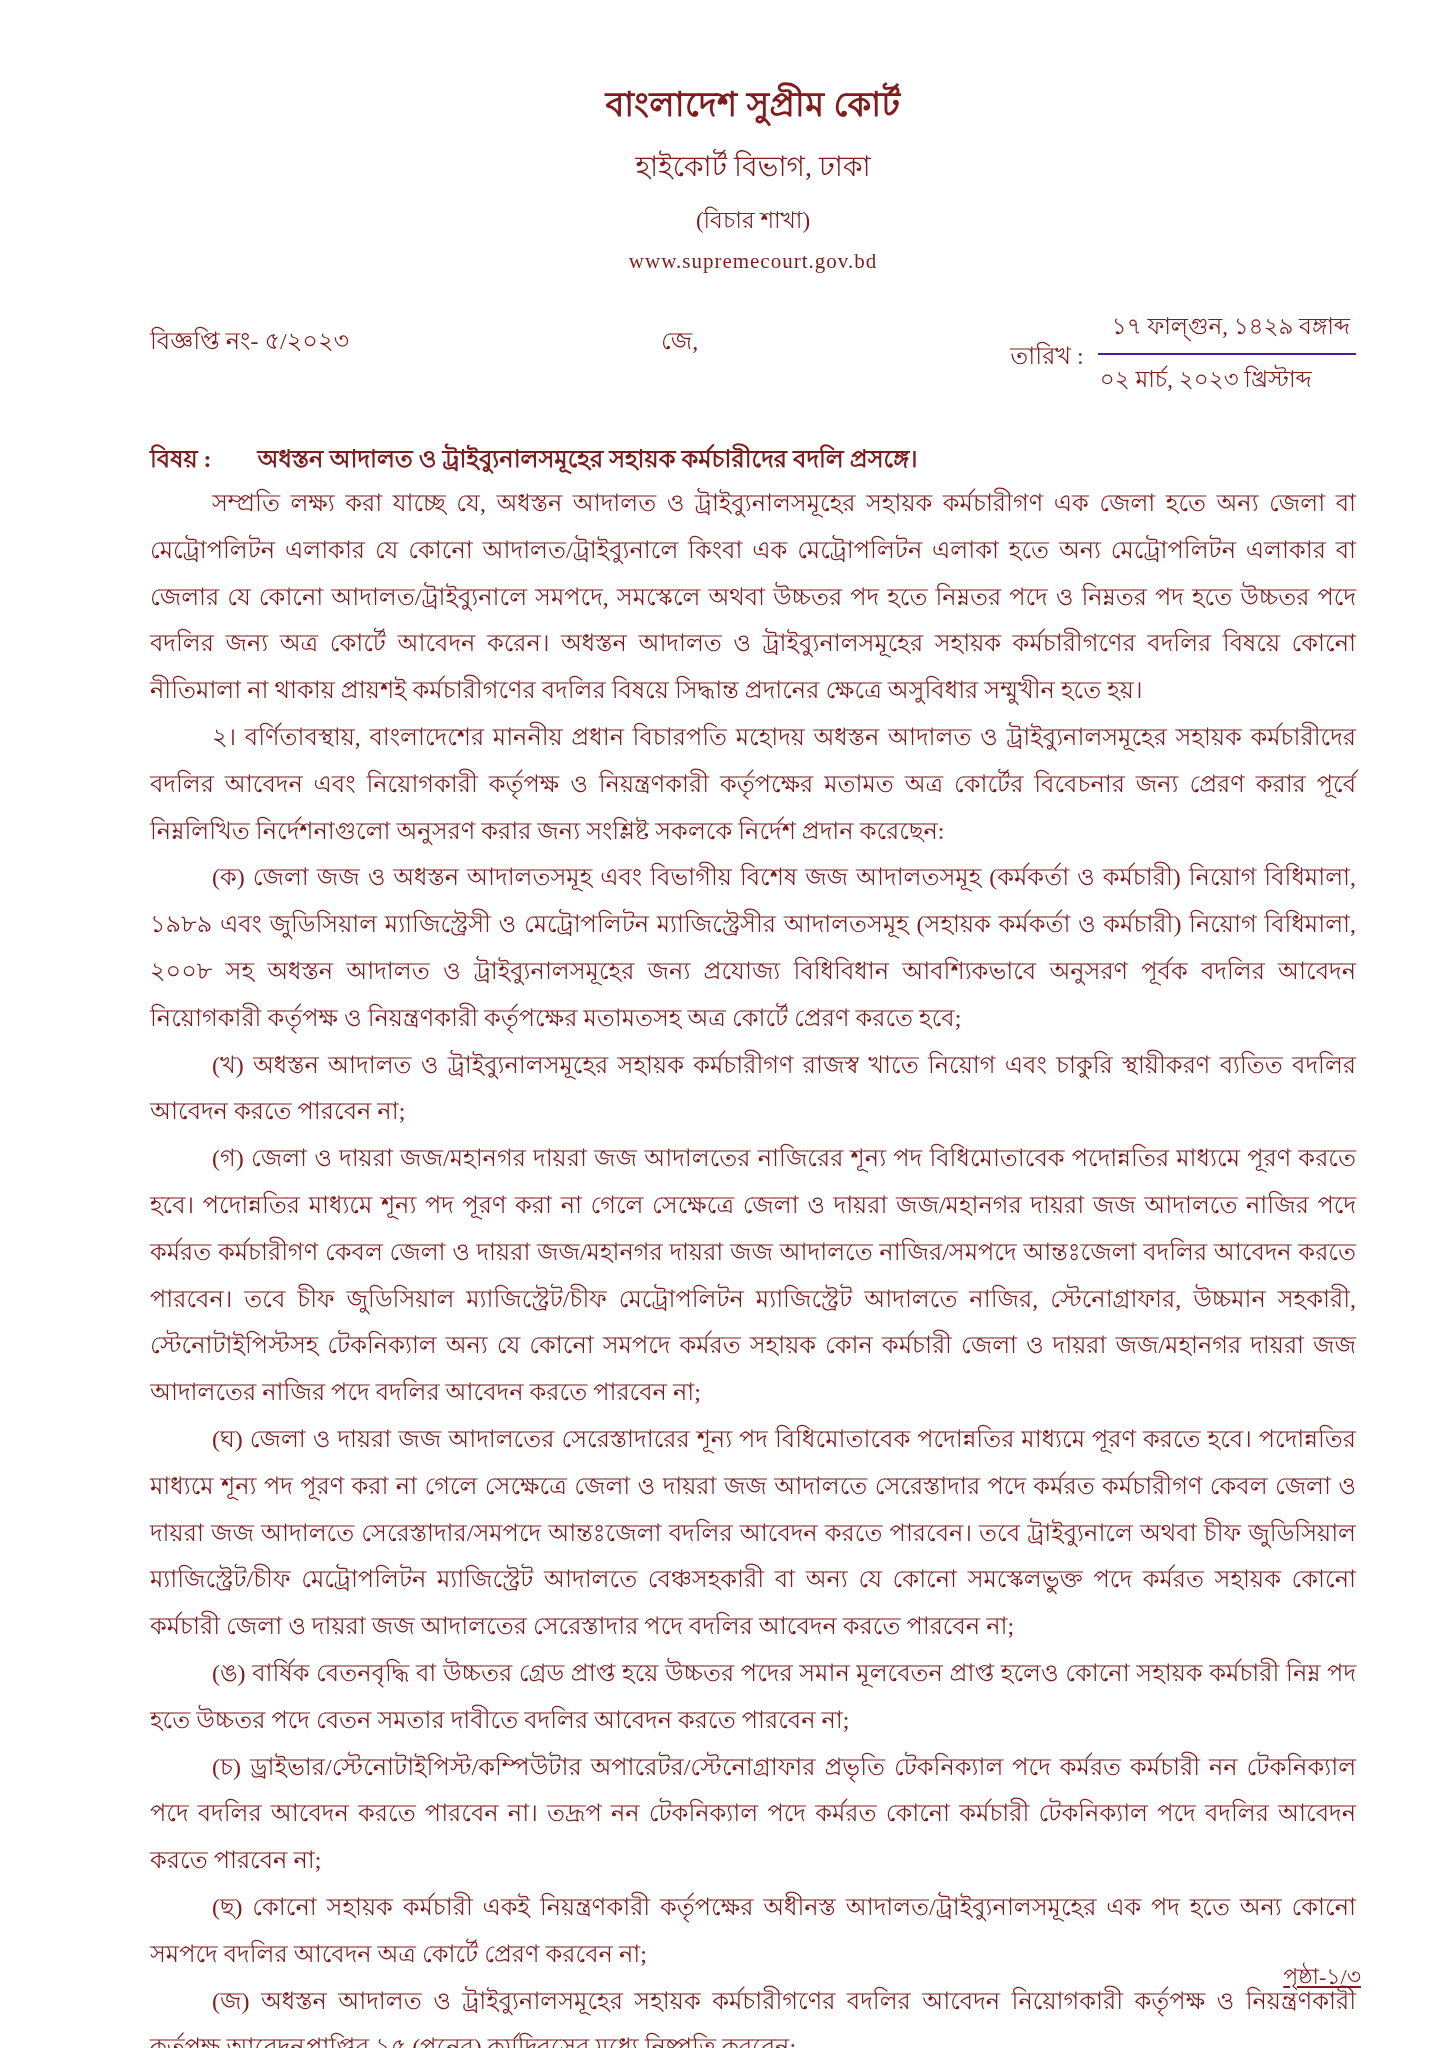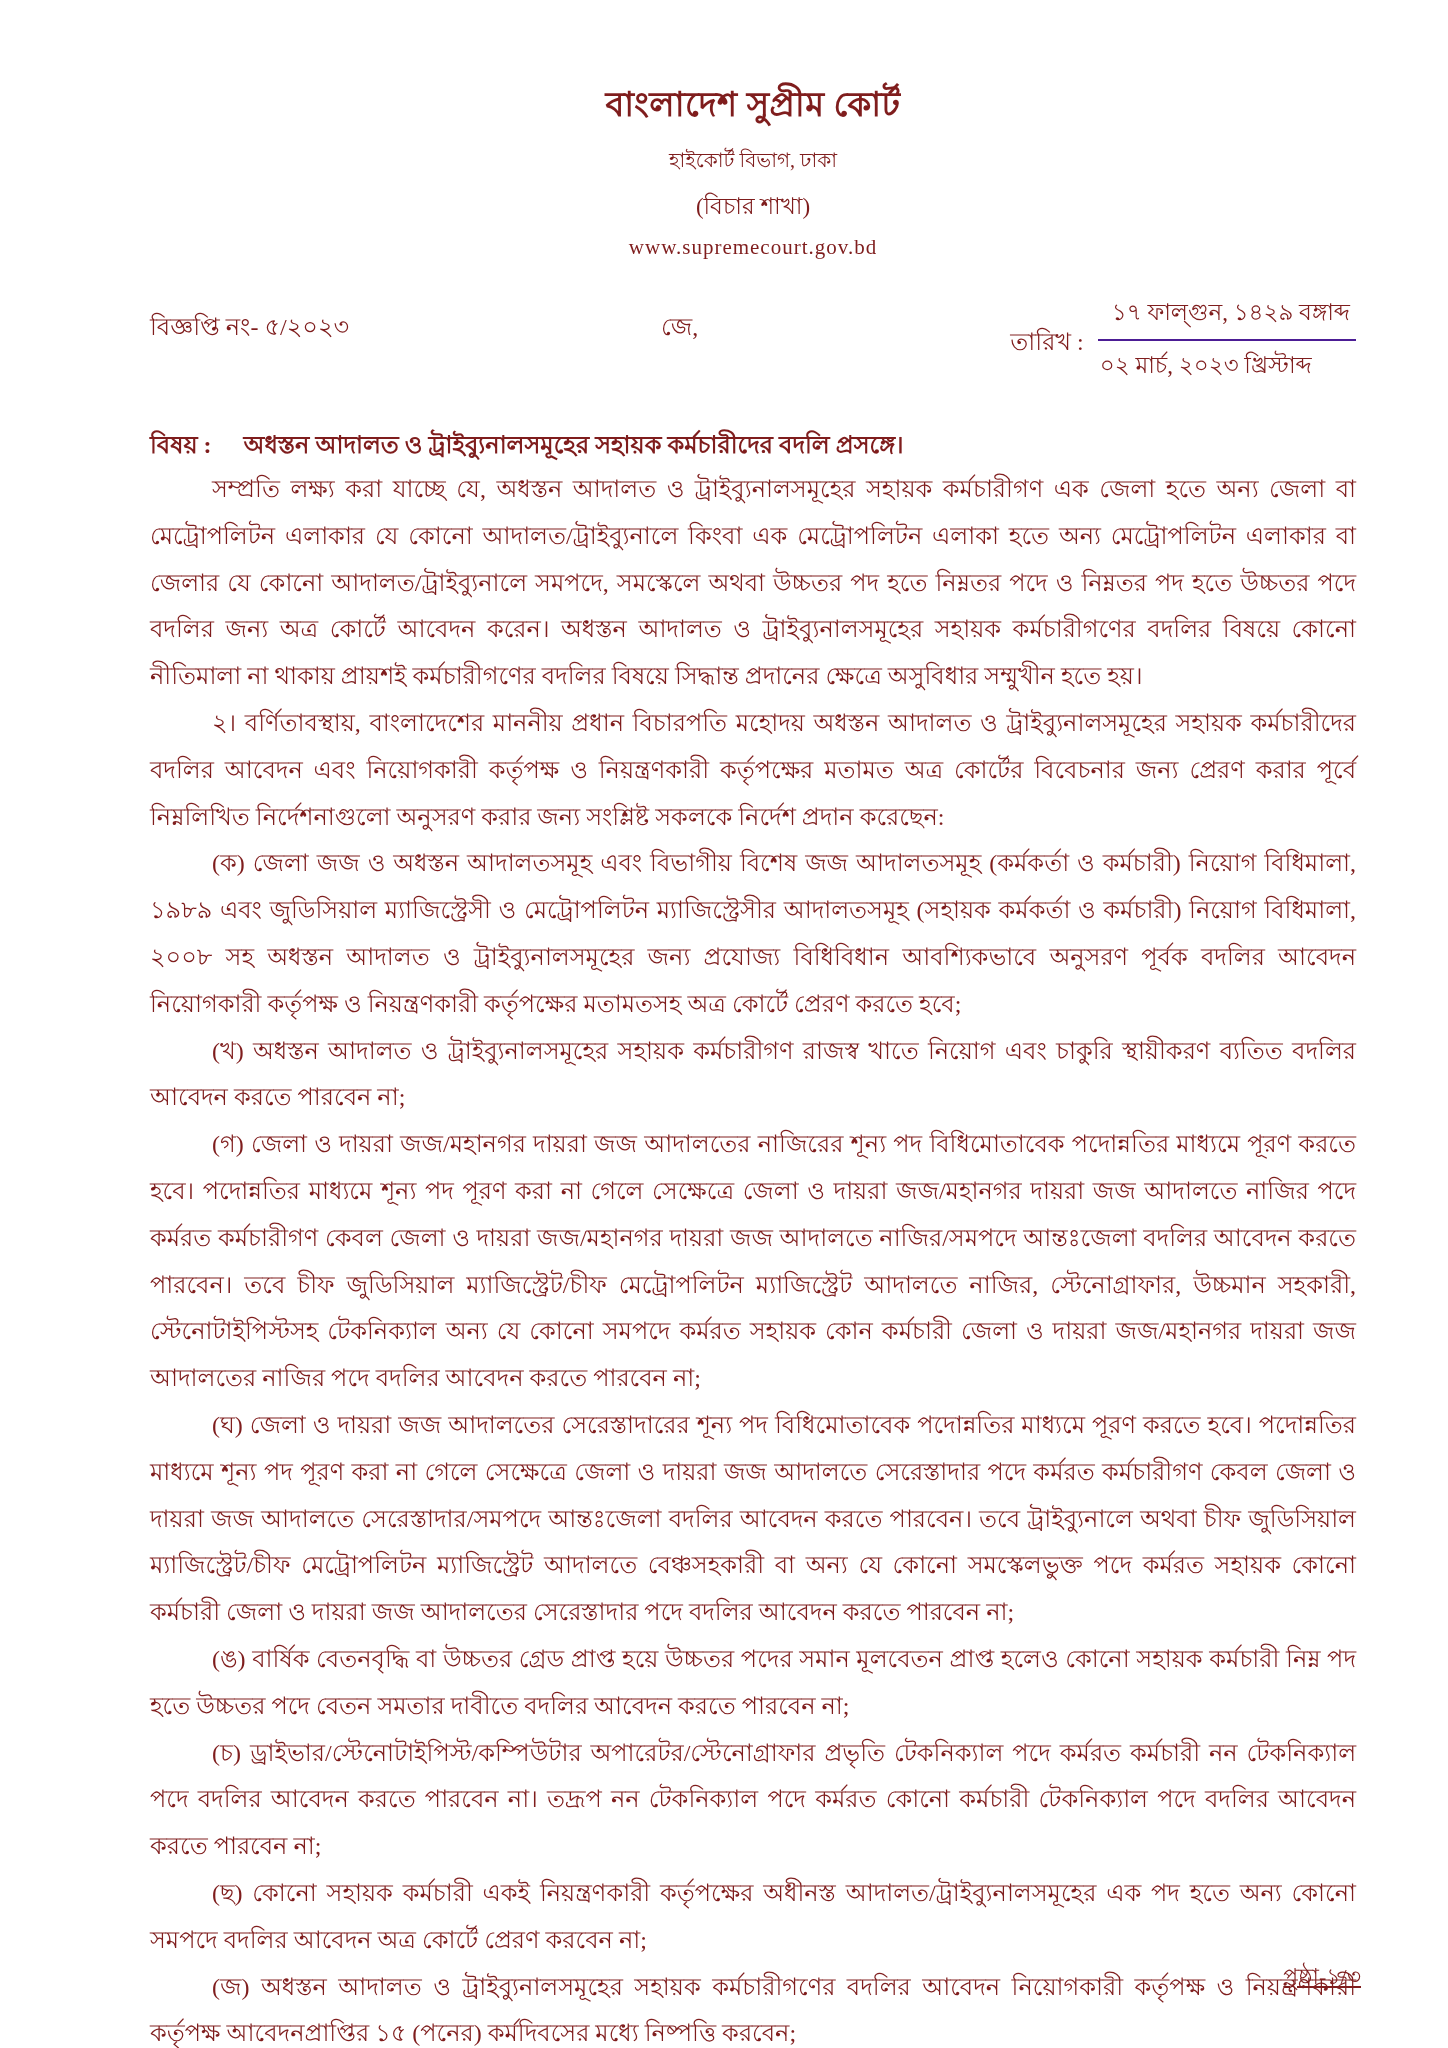--- a/index.html
+++ b/index.html
@@ -24,21 +24,21 @@
     width: 1040px;
     margin: 0 auto;
   }
   .doc-title {
     font-size: 34px;
     font-weight: bold;
     letter-spacing: 0.5px;
     margin: 0;
   }
   .doc-subtitle {
-    font-size: 20px;
+    font-size: 28px;
     margin: 10px 0 0 0;
   }
   .doc-branch {
     font-size: 23px;
     margin: 10px 0 0 0;
   }
   .doc-website {
     font-size: 21px;
     margin: 8px 0 0 0;
     letter-spacing: 1px;
@@ -70,21 +70,21 @@
   }
   .meta-date-bottom {
     display: block;
     padding: 6px 6px 0 2px;
   }
   .subject-row {
     display: flex;
     margin-top: 40px;
     font-size: 24px;
     font-weight: bold;
-    gap: 12px;
+    gap: 26px;
   }
   .subject-label { flex: 0 0 auto; }
   .subject-text { flex: 1 1 auto; margin-left: 20px; }
   .body-text {
     font-size: 24px;
     line-height: 1.95;
     text-align: justify;
   }
   .body-text p {
     margin: 0;

